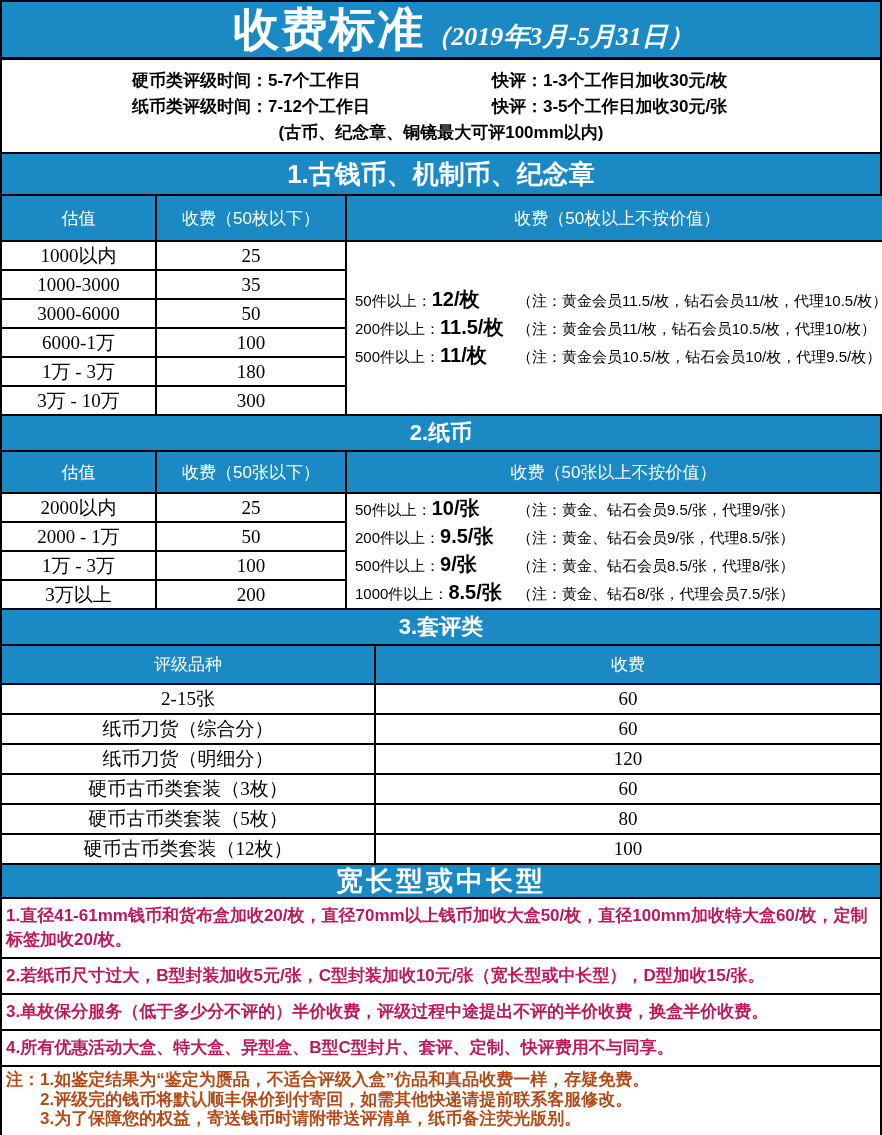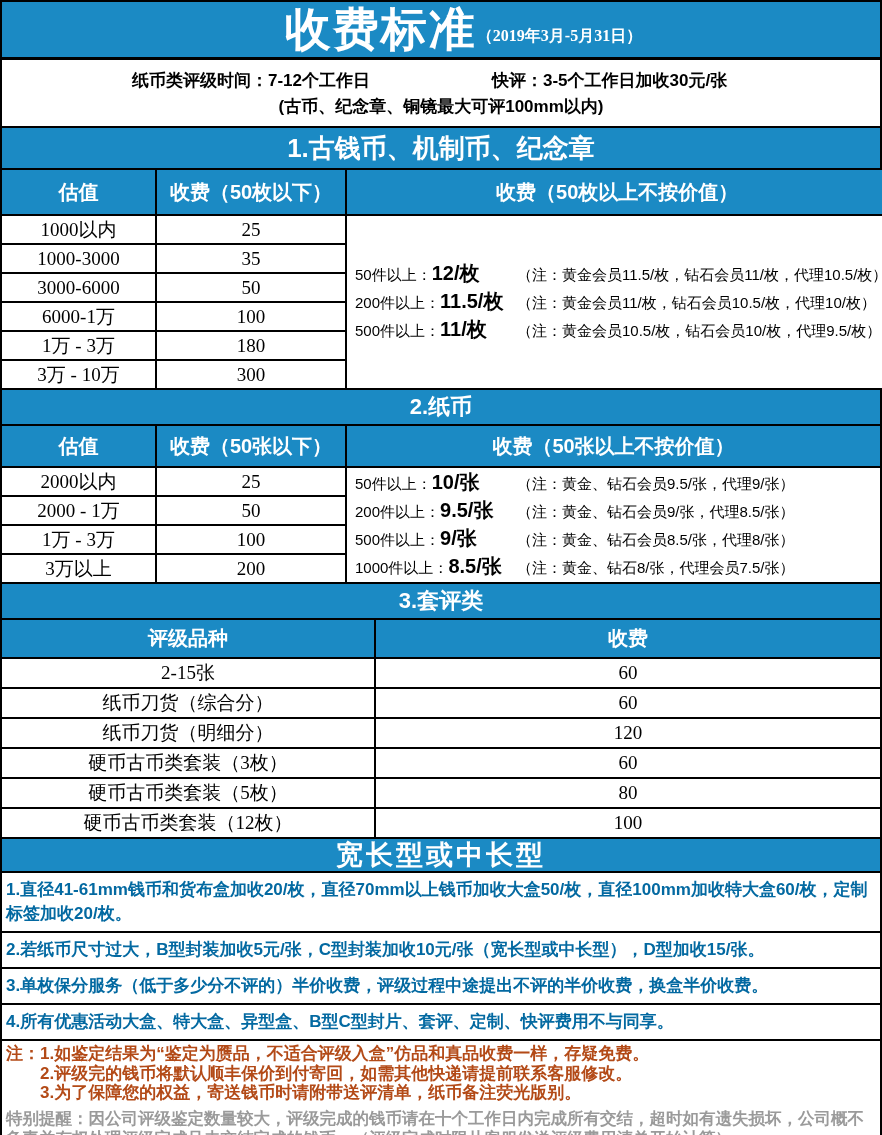--- a/index.html
+++ b/index.html
@@ -28,23 +28,24 @@
     font-family:"Liberation Serif","DejaVu Serif",serif;
     font-weight:bold;
     font-size:46px;
     letter-spacing:2px;
     line-height:1;
     margin-left:45px;
   }
   .title-sub {
     font-family:"Liberation Serif","DejaVu Serif",serif;
     font-weight:bold;
-    font-size:16px;
+    font-size:26px;
     margin-left:0;
     padding-top:14px;
+    font-style:italic;
   }
   
   .info {
     padding:8px 0 6px 0;
     font-weight:bold;
     font-size:17px;
     color:#000;
   }
   .info-row { display:flex; padding-left:130px; line-height:26px; }
   .info-left { width:360px; }
@@ -65,22 +66,22 @@
   
   .grid { display:grid; background:#000; gap:2px; }
   .grid > div { background:#fff; display:flex; align-items:center; justify-content:center; }
   .g3 { grid-template-columns:153px 188px 1fr; }
   .g3-1 { grid-template-rows:44px repeat(6,27px); }
   .g3-2 { grid-template-rows:40px repeat(4,27px); }
   .g2 { grid-template-columns:372px 1fr; grid-template-rows:37px repeat(6,28px); }
   .th {
     background:#1b8ac4 !important;
     color:#fff;
-    font-weight:bold;
-    font-size:20px;
+    font-weight:normal;
+    font-size:17px;
   }
   .cell {
     font-family:"Liberation Serif","DejaVu Serif",serif;
     font-size:19px;
     color:#000;
   }
   .bulk-cell {
     flex-direction:column;
     align-items:flex-start !important;
     justify-content:center !important;
@@ -91,21 +92,21 @@
   .bulk-qty { font-size:15px; }
   .bulk-fee { font-size:20px; font-weight:bold; }
   .bulk-note { font-size:15px; }
   
   .note-item {
     border-bottom:2px solid #000;
     font-weight:bold;
     font-size:17px;
     padding:5px 6px 5px 4px;
     line-height:24px;
-    color:#0369a1;
+    color:#be185d;
   }
   .warnings { padding:4px 6px 2px 4px; }
   .warn-line { font-weight:bold; font-size:17px; line-height:18.5px; padding-bottom:1px; }
   .warn-indent { padding-left:34px; }
   .reminder {
     font-weight:bold;
     font-size:16.5px;
     line-height:20px;
     padding:2px 6px 6px 4px;
   }
@@ -114,20 +115,24 @@
 <body>
 
 <div class="page">
 
   <div class="title-bar">
     <span class="title-main">收费标准</span>
     <span class="title-sub">（2019年3月-5月31日）</span>
   </div>
 
   <div class="info">
+    <div class="info-row">
+      <span class="info-left">硬币类评级时间：5-7个工作日</span>
+      <span>快评：1-3个工作日加收30元/枚</span>
+    </div>
     <div class="info-row">
       <span class="info-left">纸币类评级时间：7-12个工作日</span>
       <span>快评：3-5个工作日加收30元/张</span>
     </div>
     <div class="info-center">(古币、纪念章、铜镜最大可评100mm以内)</div>
   </div>
 
   <div class="bar bar-section">1.古钱币、机制币、纪念章</div>
   <div class="grid g3 g3-1">
     <div class="th">估值</div>

